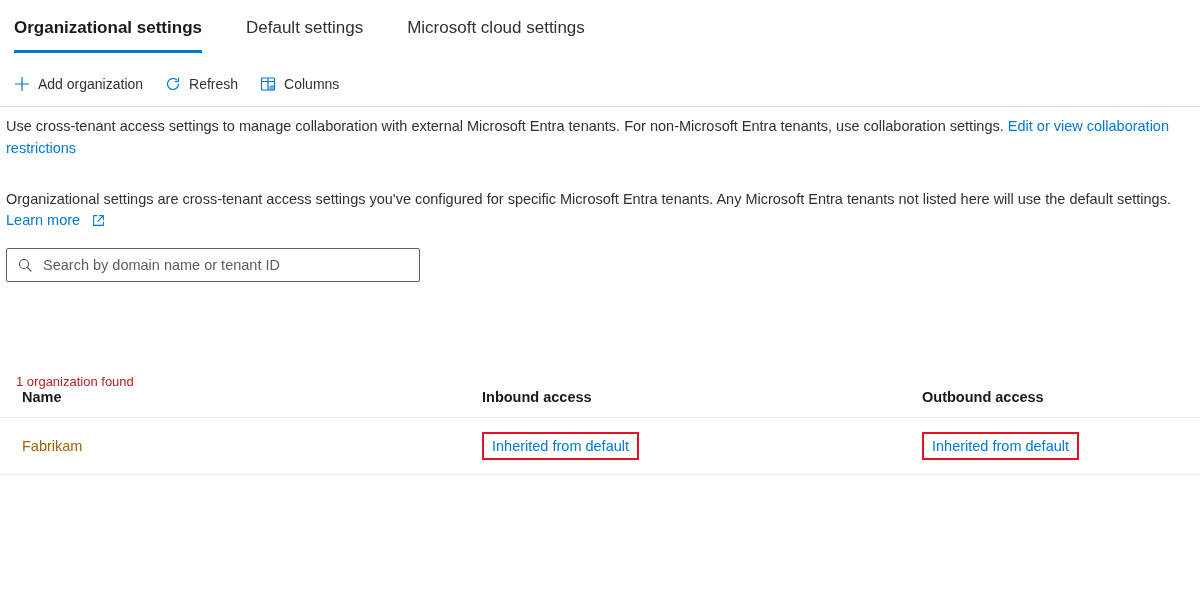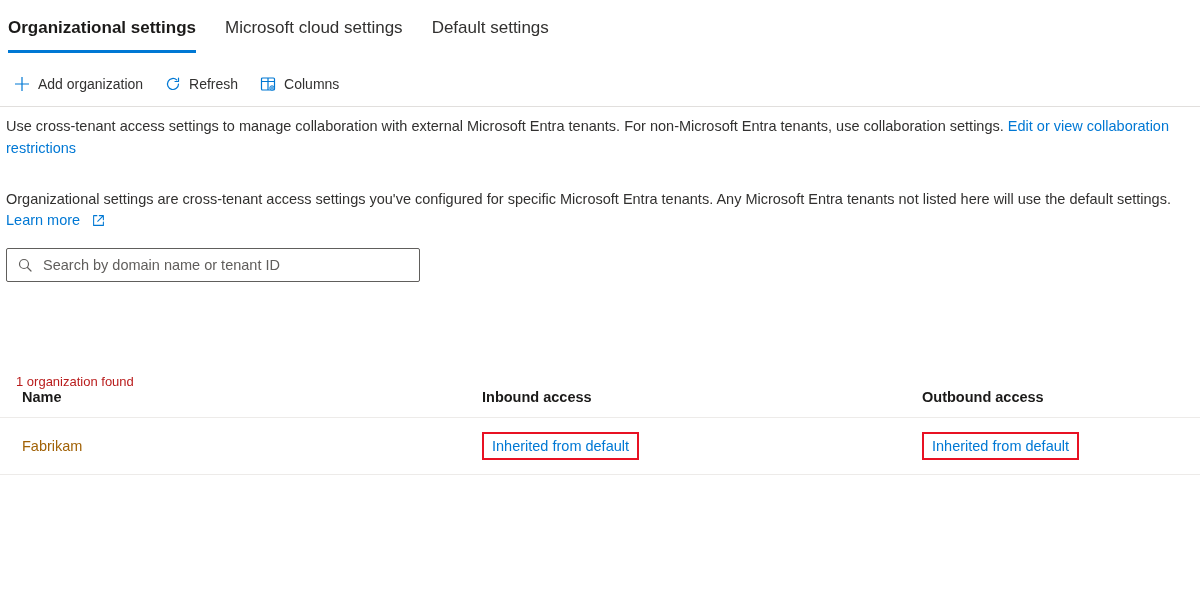--- a/index.html
+++ b/index.html
@@ -9,22 +9,22 @@
     }
     body {
       font-family: "Segoe UI", -apple-system, BlinkMacSystemFont, sans-serif;
       font-size: 14px;
       color: #323130;
       background: #ffffff;
       width: 1200px;
     }
     .tabs {
       display: flex;
-      gap: 29px;
-      padding: 18px 14px 0 8px;
+      gap: 44px;
+      padding: 18px 14px 0 14px;
       border-bottom: 1px solid transparent;
     }
     .tab {
       padding-bottom: 12px;
       font-size: 17px;
       color: #323130;
       cursor: pointer;
       border-bottom: 3px solid transparent;
     }
     .tab.active {
@@ -147,22 +147,22 @@
     }
     svg {
       display: block;
     }
   </style>
 </head>
 <body>
 
 <div class="tabs">
   <div class="tab active">Organizational settings</div>
+  <div class="tab">Default settings</div>
   <div class="tab">Microsoft cloud settings</div>
-  <div class="tab">Default settings</div>
 </div>
 
 <div class="toolbar">
   <div class="toolbar-btn">
     <span class="icon">
       <svg width="16" height="16" viewBox="0 0 16 16">
           <path d="M8 1v14M1 8h14" stroke="#0078d4" stroke-width="1.2" fill="none"></path>
         </svg>
     </span>
     <span>Add organization</span>

